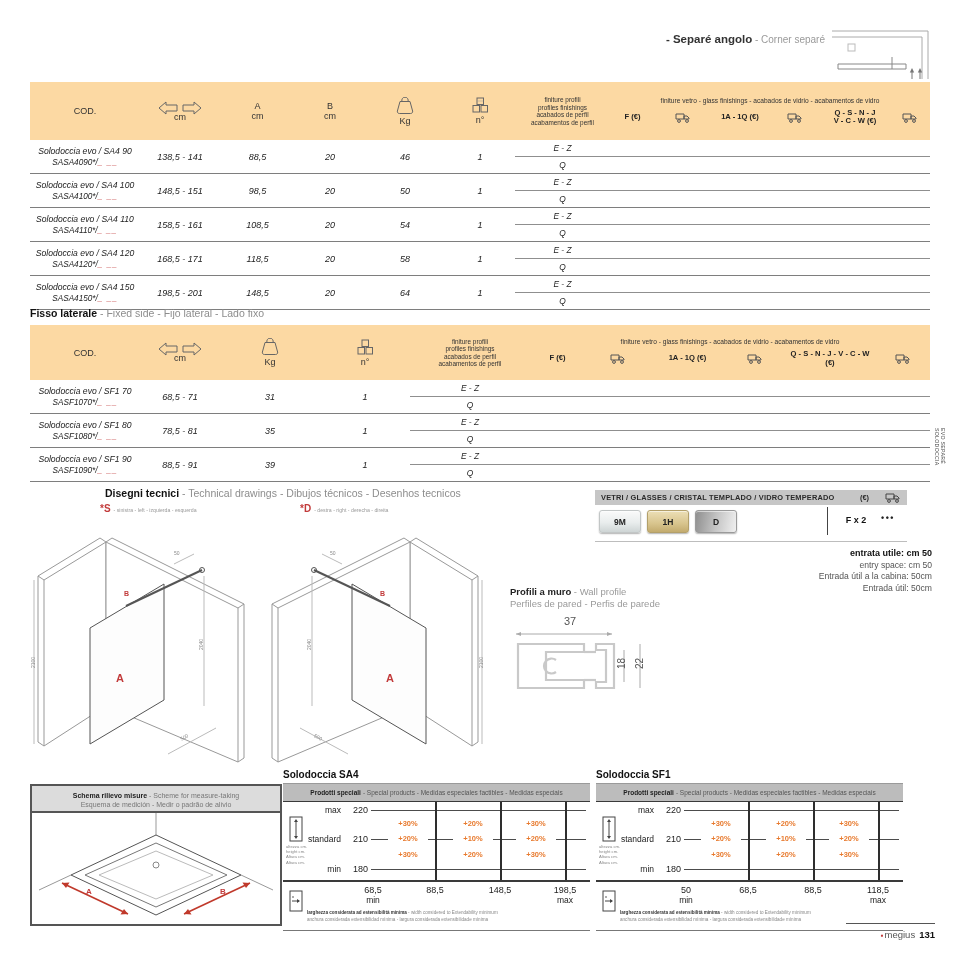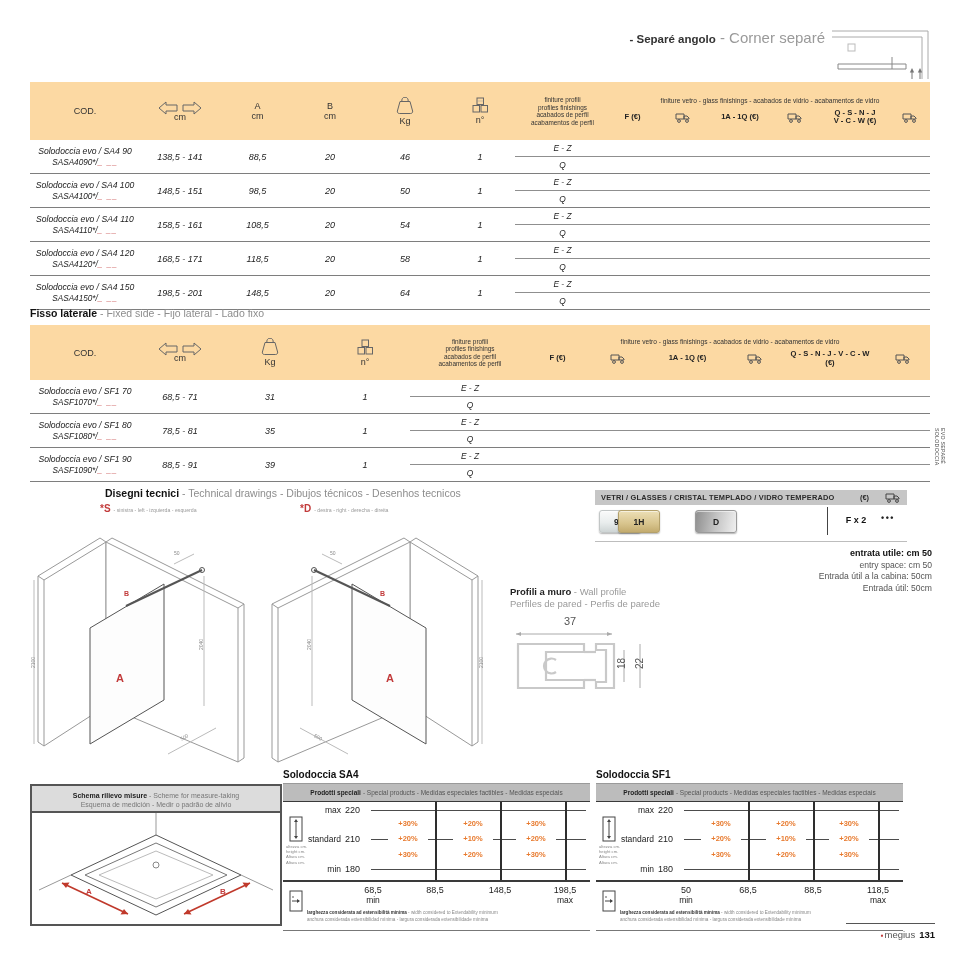--- a/index.html
+++ b/index.html
@@ -4,21 +4,21 @@
 <style>
   html,body{margin:0;padding:0;background:#fff;}
   .page{position:relative;width:959px;height:959px;background:#fff;overflow:hidden;
         font-family:"Liberation Sans", sans-serif;color:#222;}
   .pre{white-space:pre-line;}
   b{font-weight:bold;}
 
   
   .th-text{position:absolute;left:555px;top:30px;width:270px;text-align:right;line-height:15px;}
   .th-l1b{font-size:11.5px;font-weight:bold;color:#333;}
-  .th-l1r{font-size:15px;color:#9a9a9a;text-align:right;}
+  .th-l1r{font-size:10px;color:#9a9a9a;text-align:right;}
   .th-l2{font-size:11.5px;color:#9a9a9a;}
   .corner-fig{position:absolute;left:830px;top:24px;}
 
   
   .tbl{position:absolute;left:30px;width:900px;}
   .t-head{background:#fcd9a3;display:flex;align-items:stretch;}
   .t1 .t-head{height:58px;}
   .t2 .t-head{height:55px;}
   .hc{display:flex;flex-direction:column;align-items:center;justify-content:center;
       font-size:9px;color:#333;text-align:center;line-height:10px;}
@@ -70,21 +70,21 @@
 
   
   .vetri-bar{position:absolute;left:595px;top:490px;width:312px;height:15px;background:#c6c6c6;
              display:flex;align-items:center;padding:0 6px;box-sizing:border-box;}
   .vetri-title{flex:1;font-size:7.4px;font-weight:bold;color:#2a2a2a;letter-spacing:.2px;}
   .vetri-euro{font-size:7.4px;font-weight:bold;margin-right:16px;color:#2a2a2a;}
   .vbtn{position:absolute;top:510px;width:40px;height:21px;border-radius:3px;
         display:flex;align-items:center;justify-content:center;font-size:8.5px;font-weight:bold;color:#222;
         box-shadow:0 1px 1.5px rgba(0,0,0,.3), inset 0 1px 0 rgba(255,255,255,.55);}
   .vb-1m{left:599px;background:linear-gradient(180deg,#fafafa,#e9eded 55%,#ced5d5);border:1px solid #c2c6c6;}
-  .vb-1h{left:618px;background:linear-gradient(180deg,#ecdfb6,#d8c48d 60%,#c3ab6e);border:1px solid #b3a06a;}
+  .vb-1h{left:647px;background:linear-gradient(180deg,#ecdfb6,#d8c48d 60%,#c3ab6e);border:1px solid #b3a06a;}
   .vb-d{left:695px;background:linear-gradient(100deg,#8f8f8f,#c4c4c4 50%,#f0f0f0);border:1px solid #9a9a9a;}
   .vdivider{position:absolute;left:827px;top:507px;width:1px;height:28px;background:#444;}
   .fx2{position:absolute;left:833px;top:515px;width:46px;text-align:center;font-size:9px;font-weight:bold;color:#111;}
   .vdots{position:absolute;left:881px;top:513px;font-size:9px;letter-spacing:1.5px;color:#222;font-weight:bold;}
   .vetri-sep{position:absolute;left:595px;top:541px;width:312px;height:1px;background:#bdbdbd;}
 
   .entrata{position:absolute;left:695px;top:548px;width:237px;text-align:right;line-height:11.5px;}
   .entrata .e1{font-size:9px;font-weight:bold;color:#111;}
   .entrata .e{font-size:8.6px;color:#555;}
 
@@ -110,21 +110,21 @@
   .spec-title{font-size:10px;font-weight:bold;color:#111;height:14px;}
   .spec-box{border-top:1px solid #9a9a9a;border-bottom:1.5px solid #777;background:#fff;}
   .spec-head{height:17px;background:#bcbcbc;border-bottom:1.6px solid #3a3a3a;
              display:flex;align-items:center;justify-content:center;font-size:6.5px;color:#222;}
   .spec-head b{margin-right:2px;}
   .spec-head span{color:#555;}
   .spec-chart{position:relative;height:78px;border-bottom:2px solid #3a3a3a;}
   .hline{position:absolute;left:88px;right:4px;height:1px;background:#4c4c4c;}
   .vline{position:absolute;top:0;bottom:0;width:2px;background:#2e2e2e;}
   .yname{position:absolute;left:0;width:58px;text-align:right;font-size:8.5px;color:#222;line-height:10px;}
-  .yval{position:absolute;left:62px;width:23px;text-align:left;font-size:9px;color:#222;line-height:10px;}
+  .yval{position:absolute;left:62px;width:23px;text-align:right;font-size:9px;color:#222;line-height:10px;}
   .pct{position:absolute;width:40px;text-align:center;font-size:7.5px;font-weight:bold;color:#e87a2e;
        background:#fff;line-height:9px;}
   .alt-note{position:absolute;left:3px;top:42px;font-size:4.2px;line-height:5.2px;color:#888;}
   .spec-bottom{position:relative;height:48px;}
   .xtick{position:absolute;top:3px;width:50px;text-align:center;font-size:9px;color:#222;}
   .xmm{position:absolute;top:13px;width:50px;text-align:center;font-size:8.5px;color:#222;}
   .fnote{position:absolute;left:24px;top:28px;font-size:4.6px;color:#888;white-space:nowrap;}
   .fnote b{color:#333;}
   .fnote2{position:absolute;left:24px;top:34.5px;font-size:4.6px;color:#888;white-space:nowrap;}
   .spec-icon{position:absolute;}

